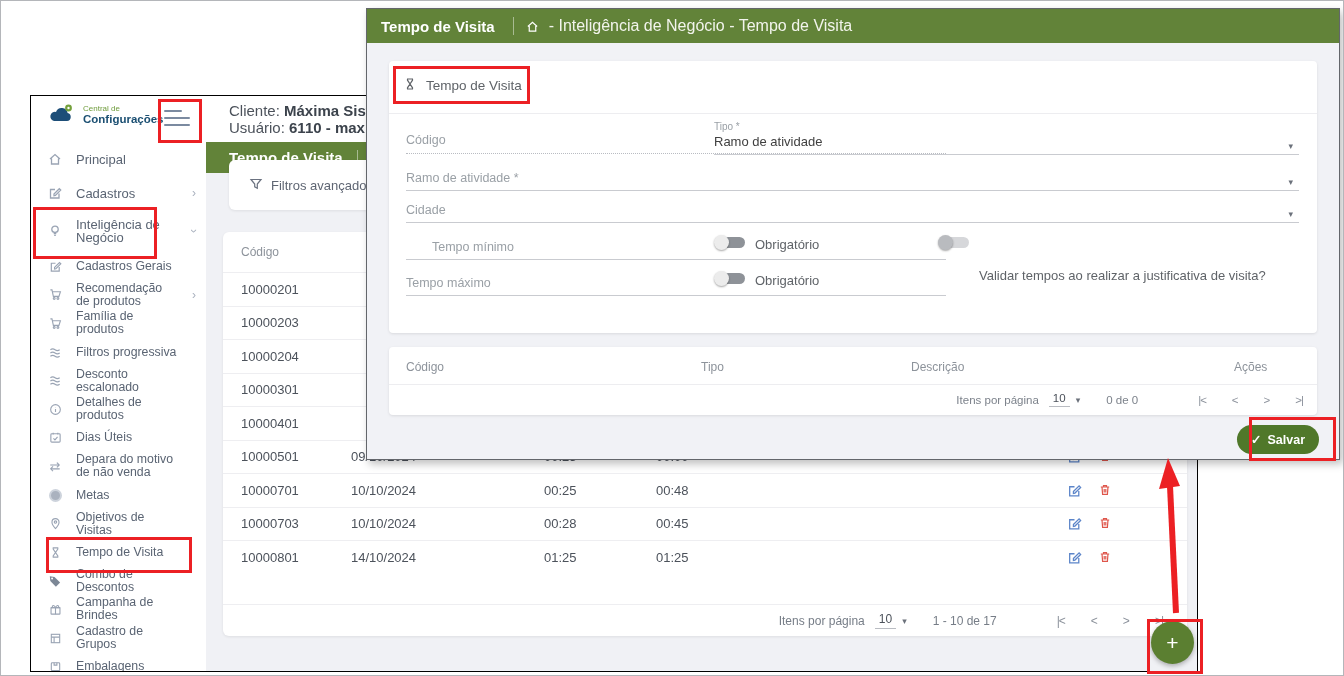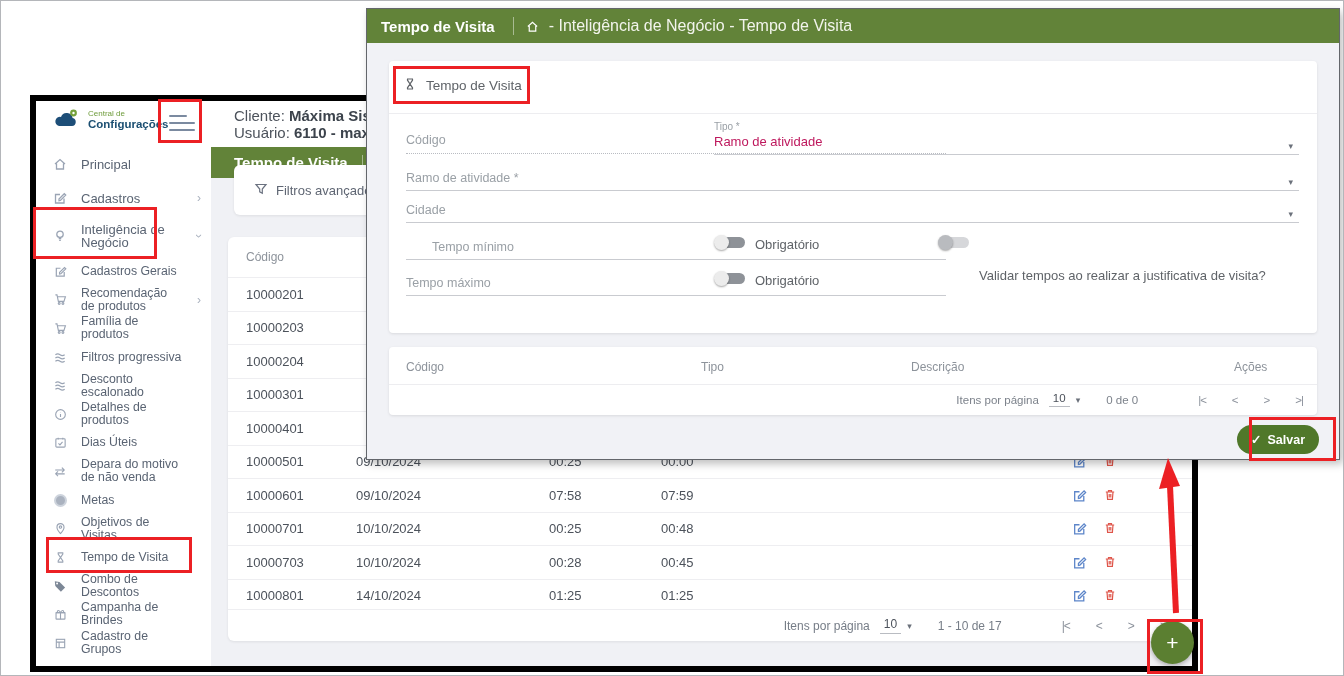--- a/index.html
+++ b/index.html
@@ -2,21 +2,21 @@
 <html><head>
 <meta charset="utf-8">
 <style>
   html,body{margin:0;padding:0;}
   body{width:1344px;height:676px;position:relative;background:#fff;
        font-family:"Liberation Sans",sans-serif;overflow:hidden;}
   .frame{position:absolute;inset:0;border:1px solid #b4b6ba;pointer-events:none;z-index:60;}
 
   
   .main-window{position:absolute;left:30px;top:95px;width:1168px;height:577px;
-      background:#fff;border:6px solid #000000;box-sizing:border-box;z-index:1;}
+      background:#fff;border:1px solid #000000;box-sizing:border-box;z-index:1;}
   .topbar{position:absolute;left:0;top:0;right:0;height:46px;background:#fff;
       border-bottom:1px solid #e6e7ea;}
   .logo{position:absolute;left:16px;top:7px;display:flex;align-items:center;gap:6px;}
   .logo-texts{display:flex;flex-direction:column;line-height:11px;}
   .logo-top{font-size:8px;color:#6f9c3c;}
   .logo-bottom{font-size:11.5px;font-weight:bold;color:#1b4f72;}
   .hamburger{position:absolute;left:133px;top:9px;width:28px;height:26px;display:flex;
       flex-direction:column;justify-content:center;gap:5px;cursor:pointer;}
   .hamburger i{display:block;height:2px;background:#7b8aa0;border-radius:1px;}
   .hamburger i.short{width:18px;}
@@ -82,21 +82,21 @@
 
   .card{position:absolute;background:#fff;border-radius:4px;box-shadow:0 1px 3px rgba(0,0,0,.1);}
   .card1{left:22px;top:52px;width:928px;height:272px;}
   .card2{left:22px;top:338px;width:928px;height:68px;}
   .sec-title{position:absolute;left:14px;top:16px;display:flex;align-items:center;gap:9px;
       font-size:13.5px;color:#5f6368;}
   .sec-div{position:absolute;left:0;right:0;top:52px;border-top:1px solid #ededf0;}
 
   .flabel{position:absolute;font-size:12.5px;color:#9aa0a6;}
   .flabel-sm{position:absolute;font-size:10px;color:#9aa0a6;}
-  .fvalue{position:absolute;font-size:13px;color:#be185d;text-align:center;}
+  .fvalue{position:absolute;font-size:13px;color:#404040;text-align:center;}
   .uline{position:absolute;border-bottom:1px solid #c9cbd0;}
   .uline.dotted{border-bottom:1px dotted #b9bcc2;}
   .fcaret{position:absolute;font-size:9px;color:#6b717b;cursor:pointer;}
 
   .tog{position:absolute;width:31px;height:15px;cursor:pointer;}
   .tog .track{position:absolute;left:6px;top:2px;width:25px;height:11px;border-radius:6px;background:#8e9298;}
   .tog .thumb{position:absolute;left:0;top:0;width:15px;height:15px;border-radius:50%;
       background:#ececec;box-shadow:0 1px 2px rgba(0,0,0,.35);}
   .tog.light .track{background:#d6d7da;}
   .tog.light .thumb{background:#b9bbbf;}
@@ -426,39 +426,20 @@
                 <path d="M2.8 4h8.4M5.5 4V2.6h3V4M4 4l.6 7.4h4.8L10 4M6.2 6v3.6M7.8 6v3.6"></path>
               </svg>
             </span>
           </span>
       </div>
       <div class="trow">
         <span class="c-cod">10000501</span>
         <span class="c-date">09/10/2024</span>
         <span class="c-t1">00:25</span>
         <span class="c-t2">00:00</span>
-        <span class="c-actions">
-            <span class="act">
-              <svg width="15" height="15" viewBox="0 0 14 14" fill="none" stroke="#5c85c9" stroke-width="1.2">
-                <path d="M11 7.5V12H2.5V3.5H7"></path>
-                <path d="M6 8l5.3-5.3 1.4 1.4L7.4 9.4 6 9.7z"></path>
-              </svg>
-            </span>
-            <span class="act">
-              <svg width="14" height="14" viewBox="0 0 14 14" fill="none" stroke="#df564b" stroke-width="1.2">
-                <path d="M2.8 4h8.4M5.5 4V2.6h3V4M4 4l.6 7.4h4.8L10 4M6.2 6v3.6M7.8 6v3.6"></path>
-              </svg>
-            </span>
-          </span>
-      </div>
-      <div class="trow">
-        <span class="c-cod">10000601</span>
-        <span class="c-date">09/10/2024</span>
-        <span class="c-t1">07:58</span>
-        <span class="c-t2">07:59</span>
         <span class="c-actions">
             <span class="act">
               <svg width="15" height="15" viewBox="0 0 14 14" fill="none" stroke="#5c85c9" stroke-width="1.2">
                 <path d="M11 7.5V12H2.5V3.5H7"></path>
                 <path d="M6 8l5.3-5.3 1.4 1.4L7.4 9.4 6 9.7z"></path>
               </svg>
             </span>
             <span class="act">
               <svg width="14" height="14" viewBox="0 0 14 14" fill="none" stroke="#df564b" stroke-width="1.2">
                 <path d="M2.8 4h8.4M5.5 4V2.6h3V4M4 4l.6 7.4h4.8L10 4M6.2 6v3.6M7.8 6v3.6"></path>

